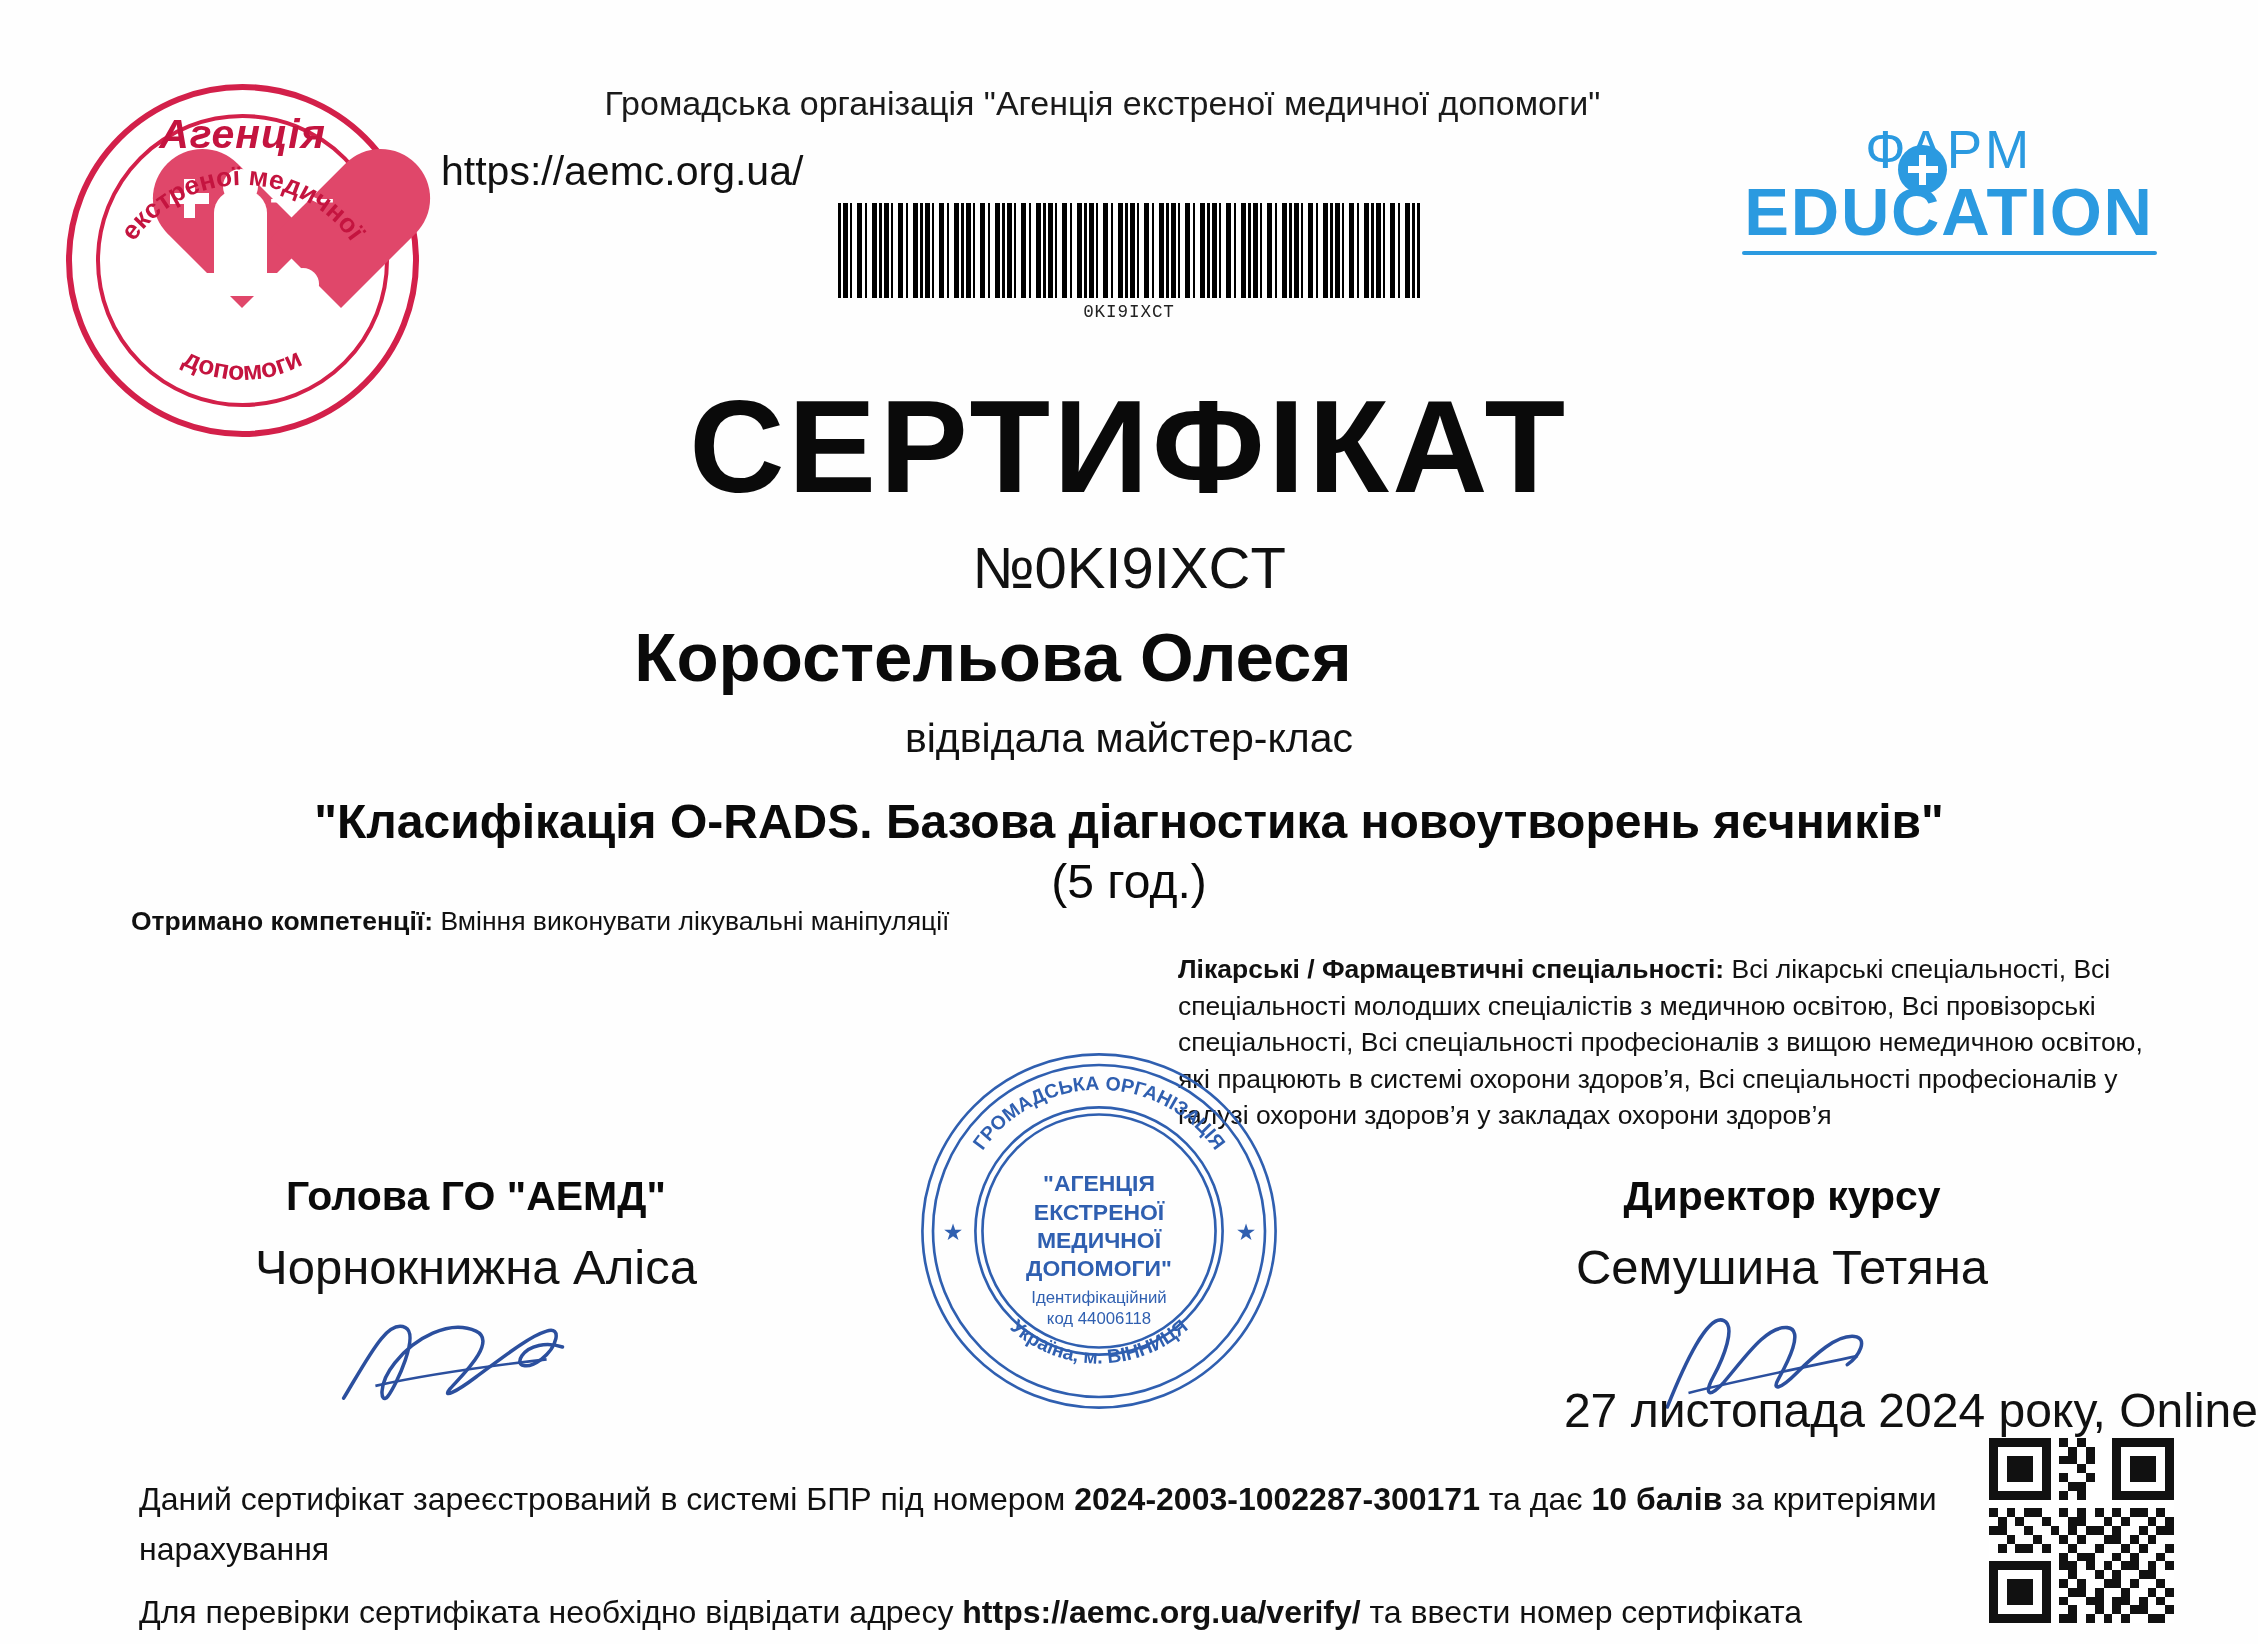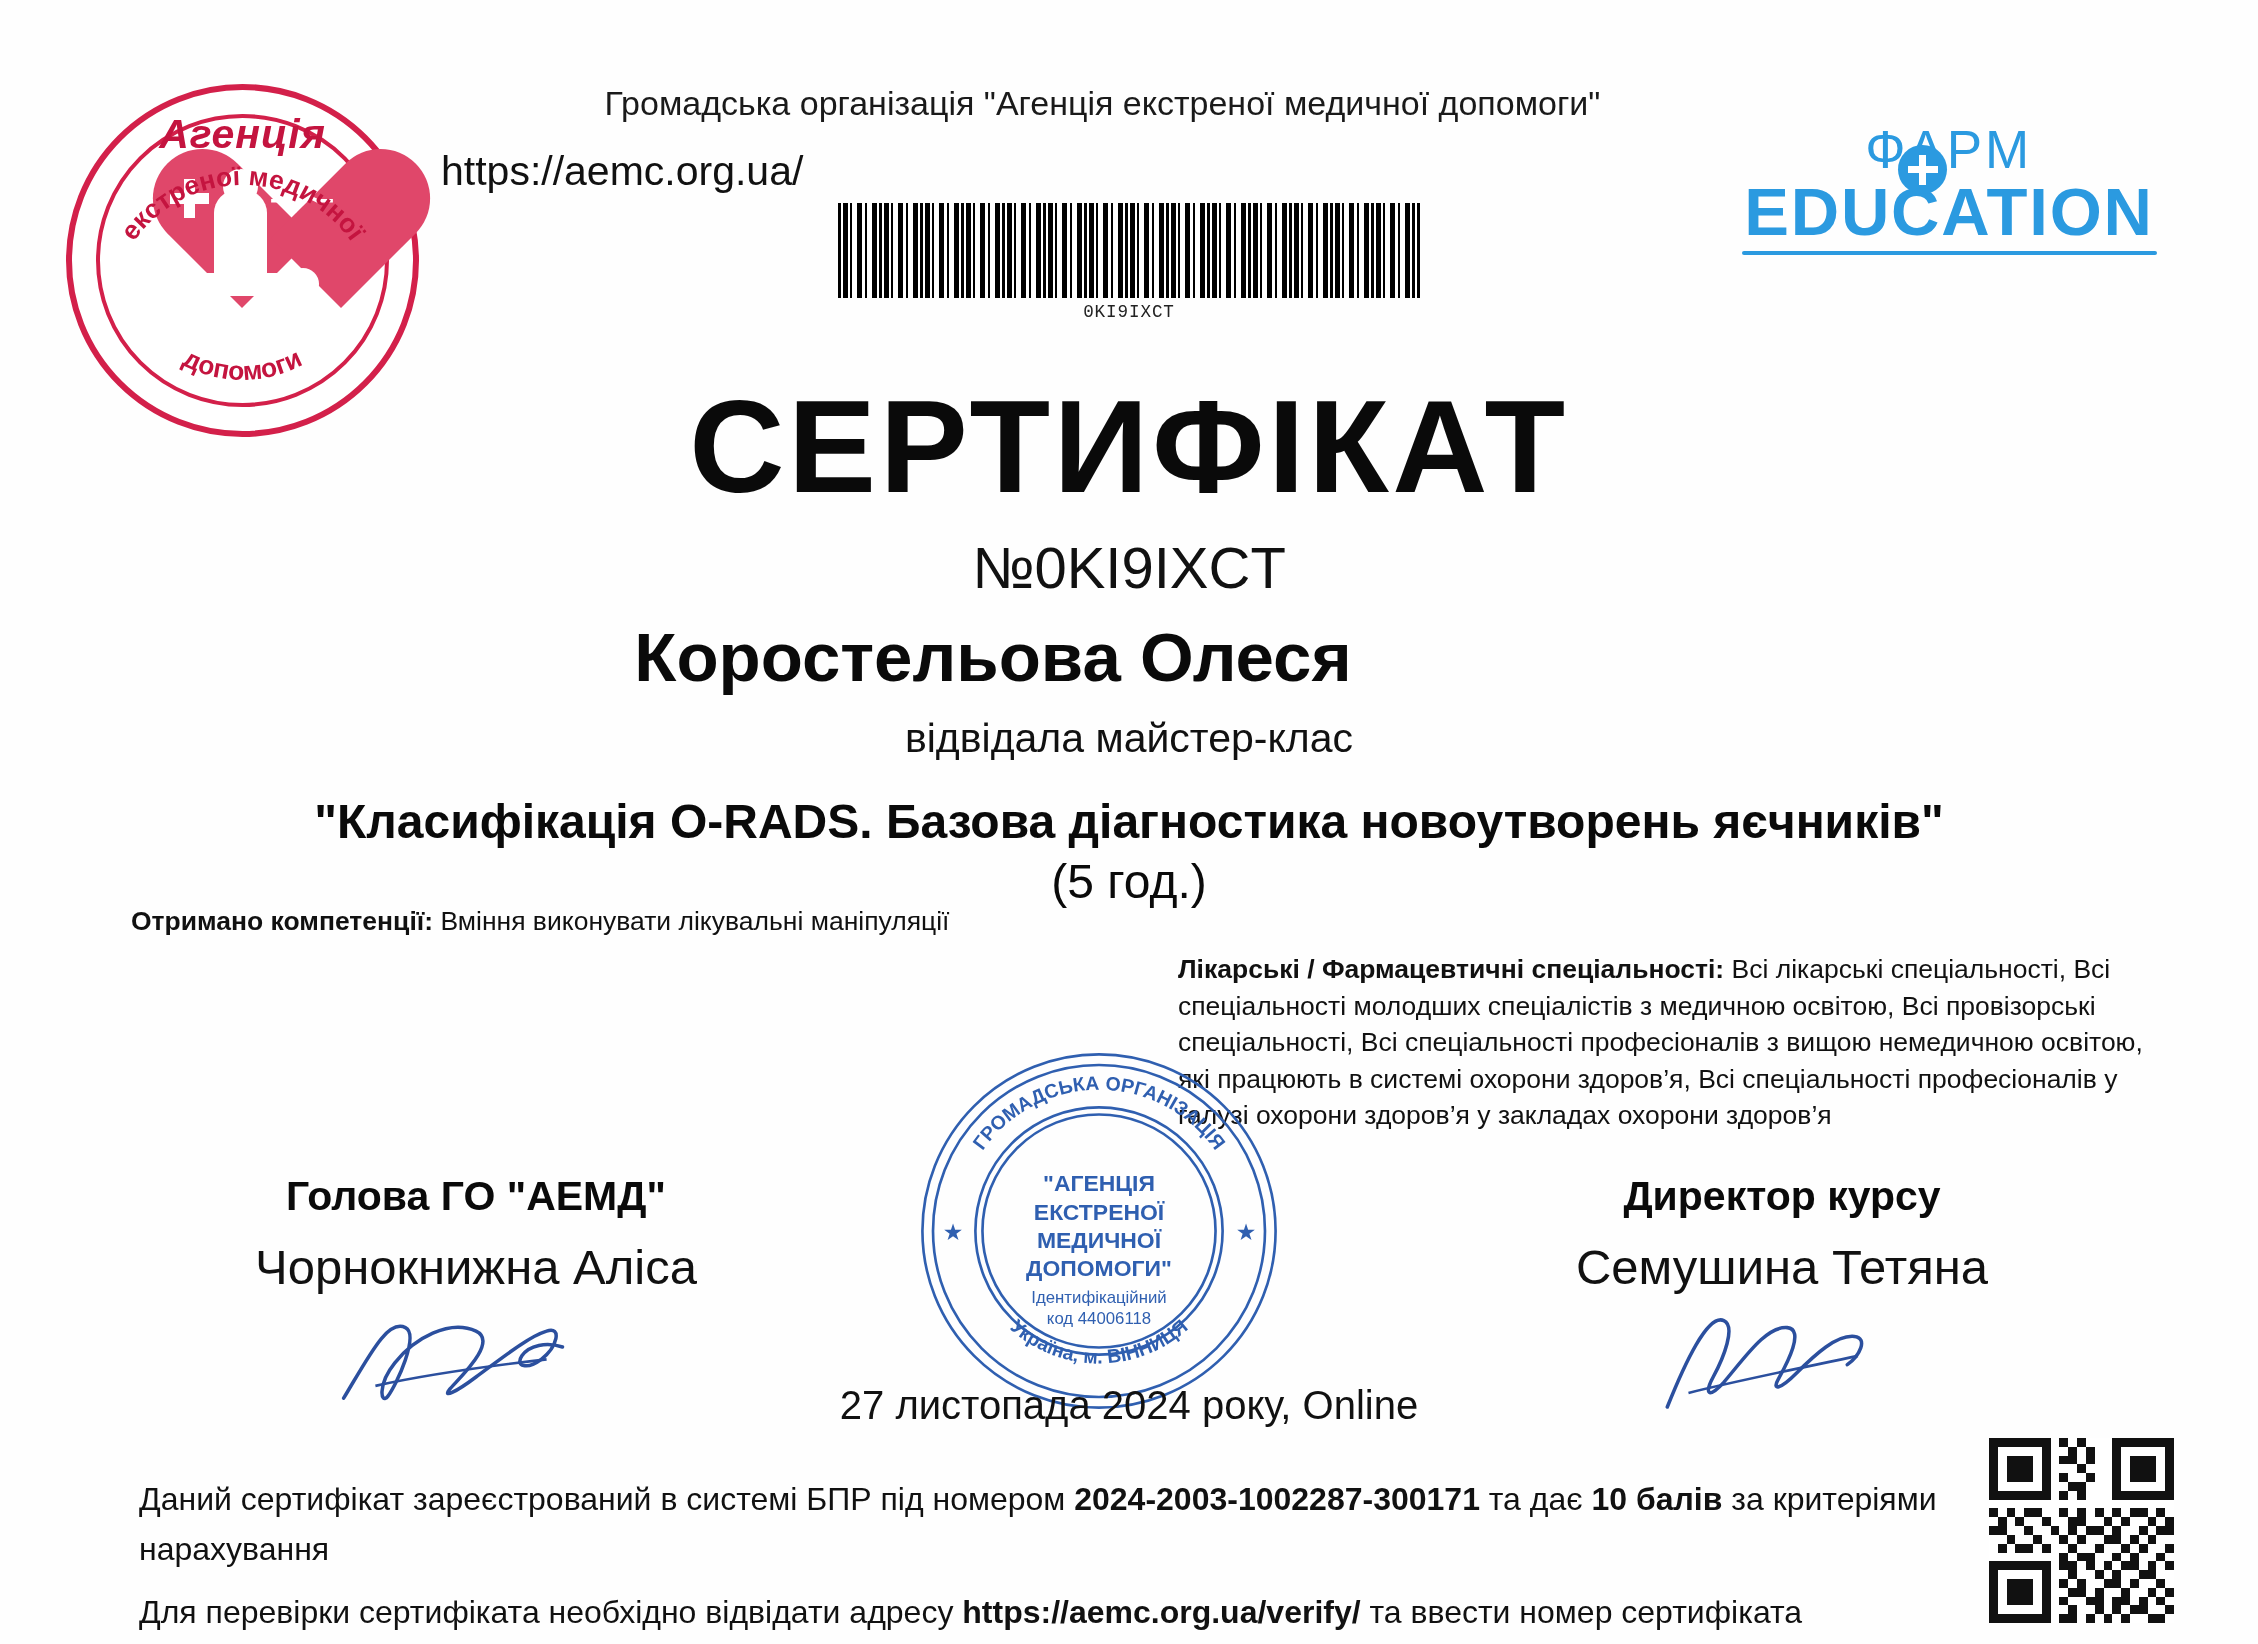--- a/index.html
+++ b/index.html
@@ -380,22 +380,22 @@
     height: 362px;
   }
   .stamp svg { display: block; }
 
   
   .date-line {
     position: absolute;
     left: 0;
     top: 1383px;
     width: 2258px;
-    text-align: center;
-    font-size: 40px;
+    text-align: right;
+    font-size: 48px;
     color: #111;
   }
 
   
   .footer {
     position: absolute;
     left: 131px;
     top: 1475px;
     width: 1870px;
     font-size: 32px;

